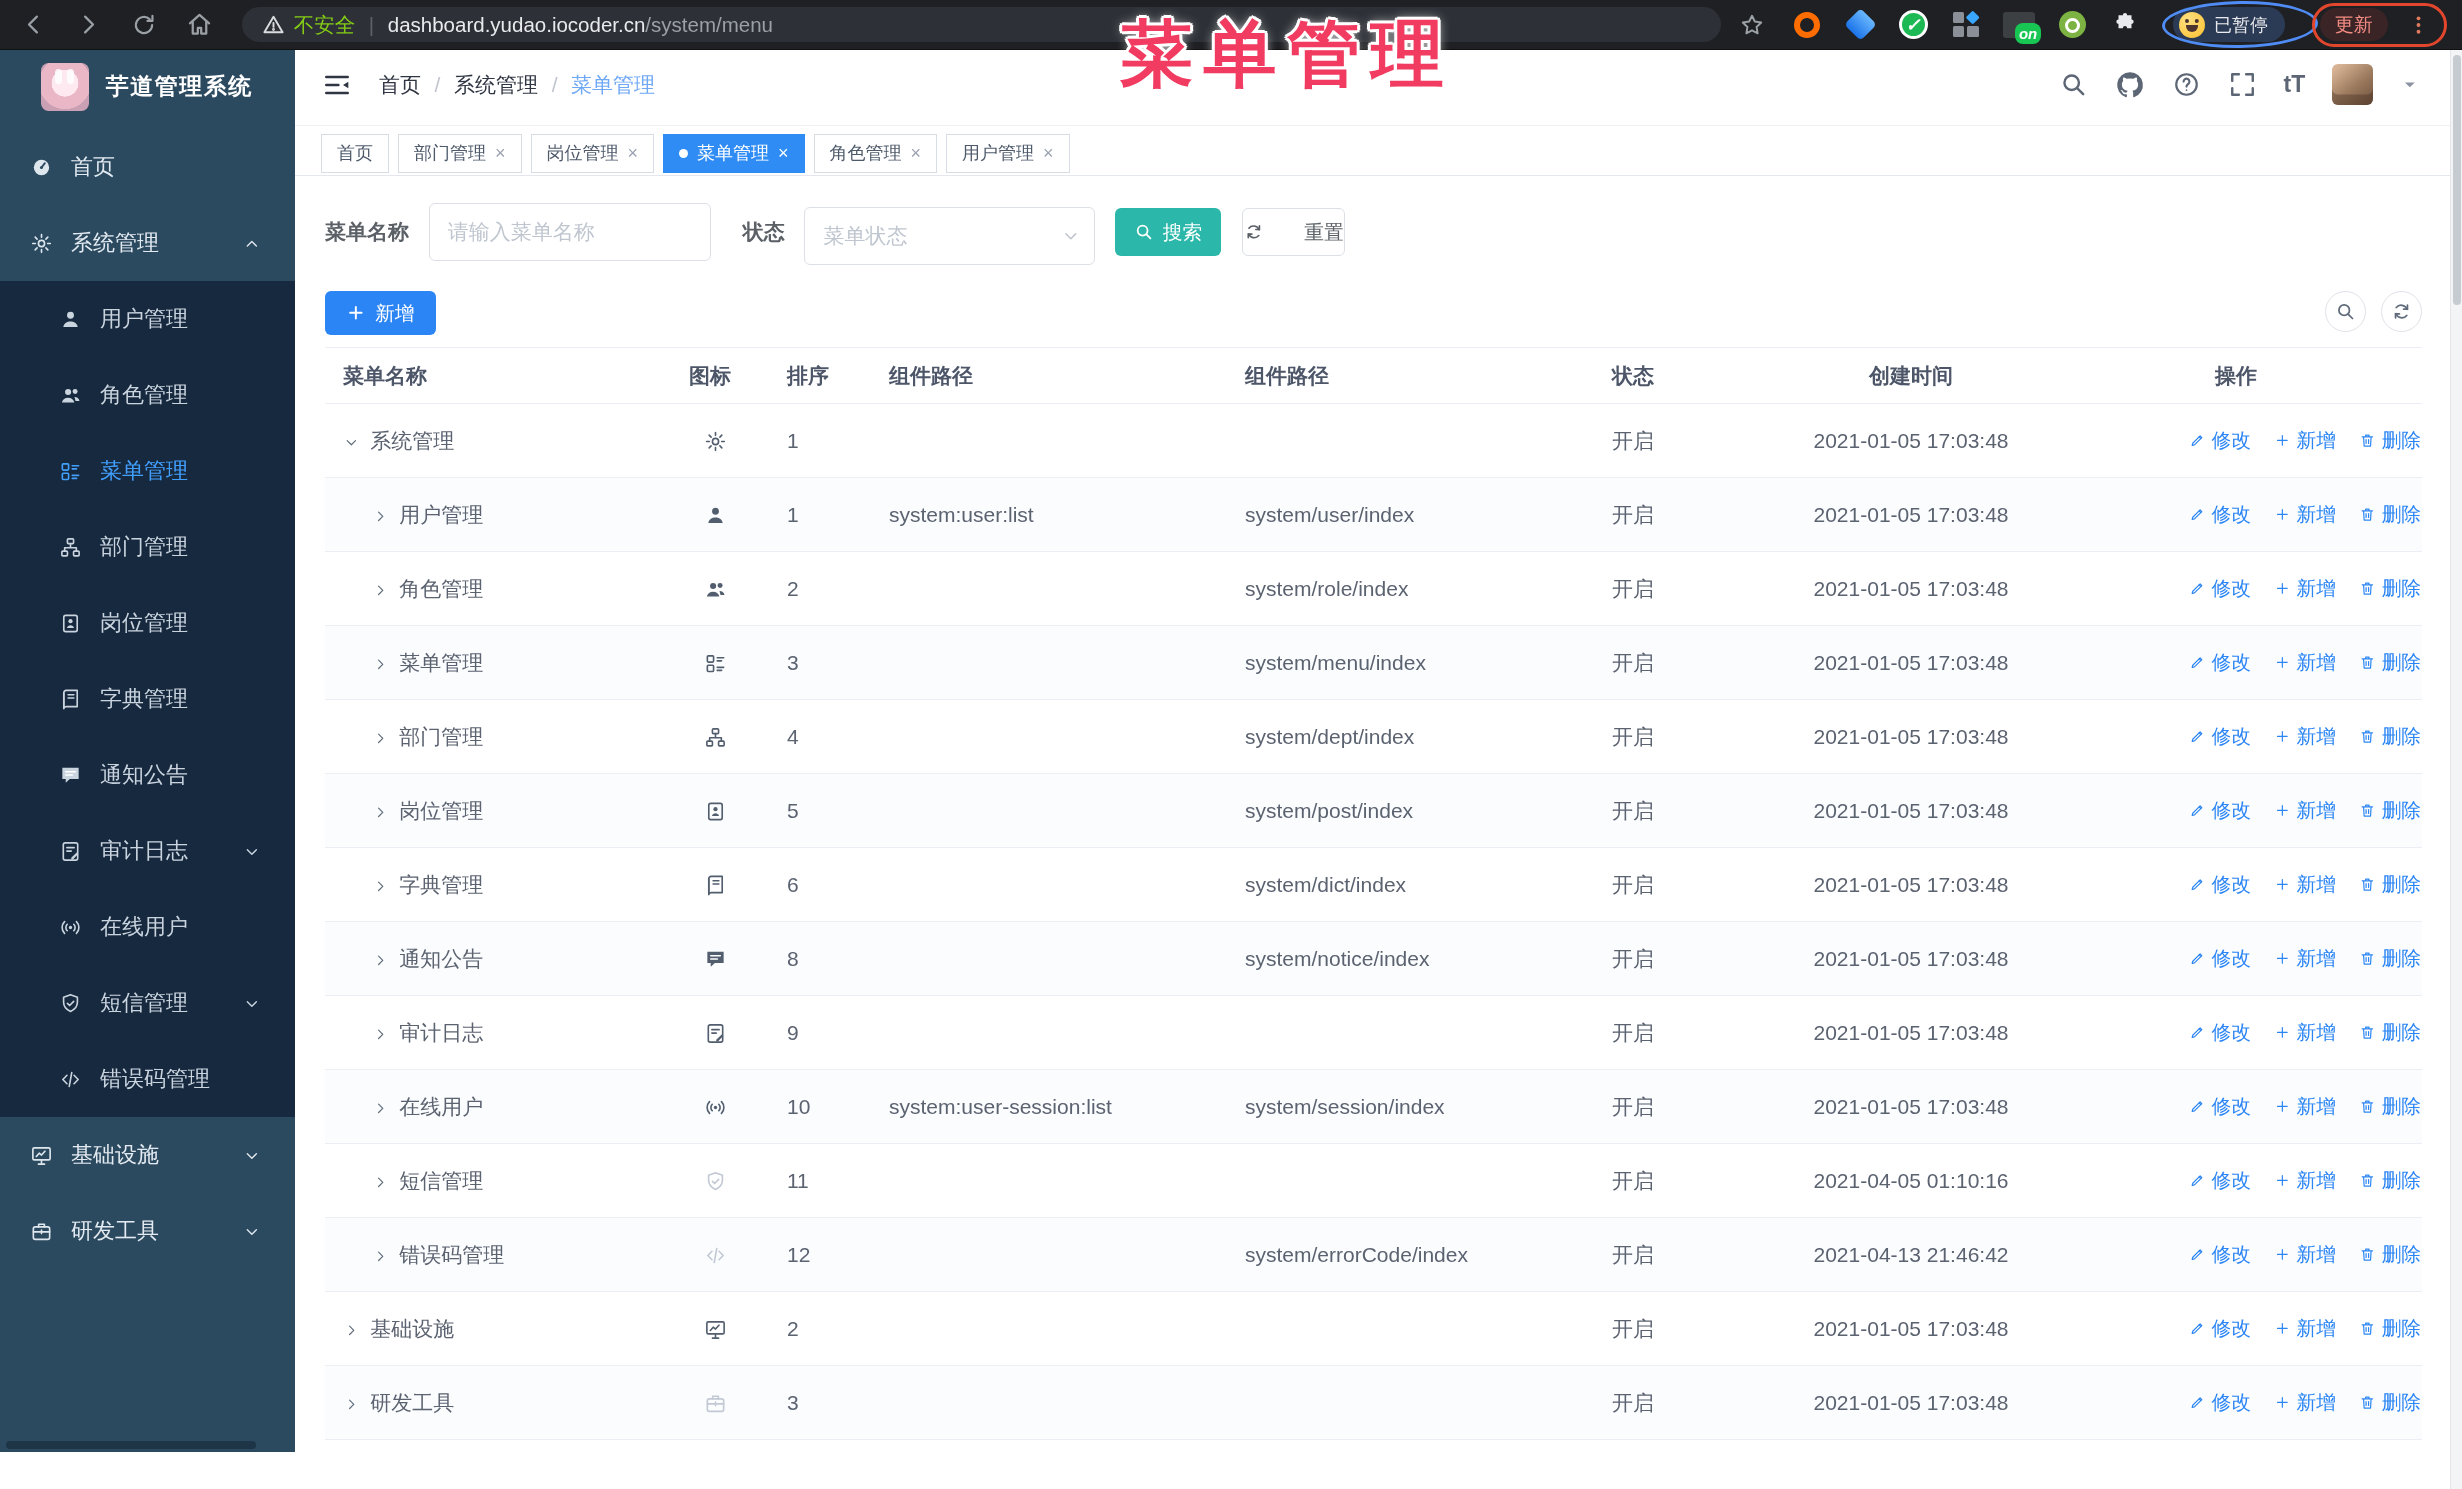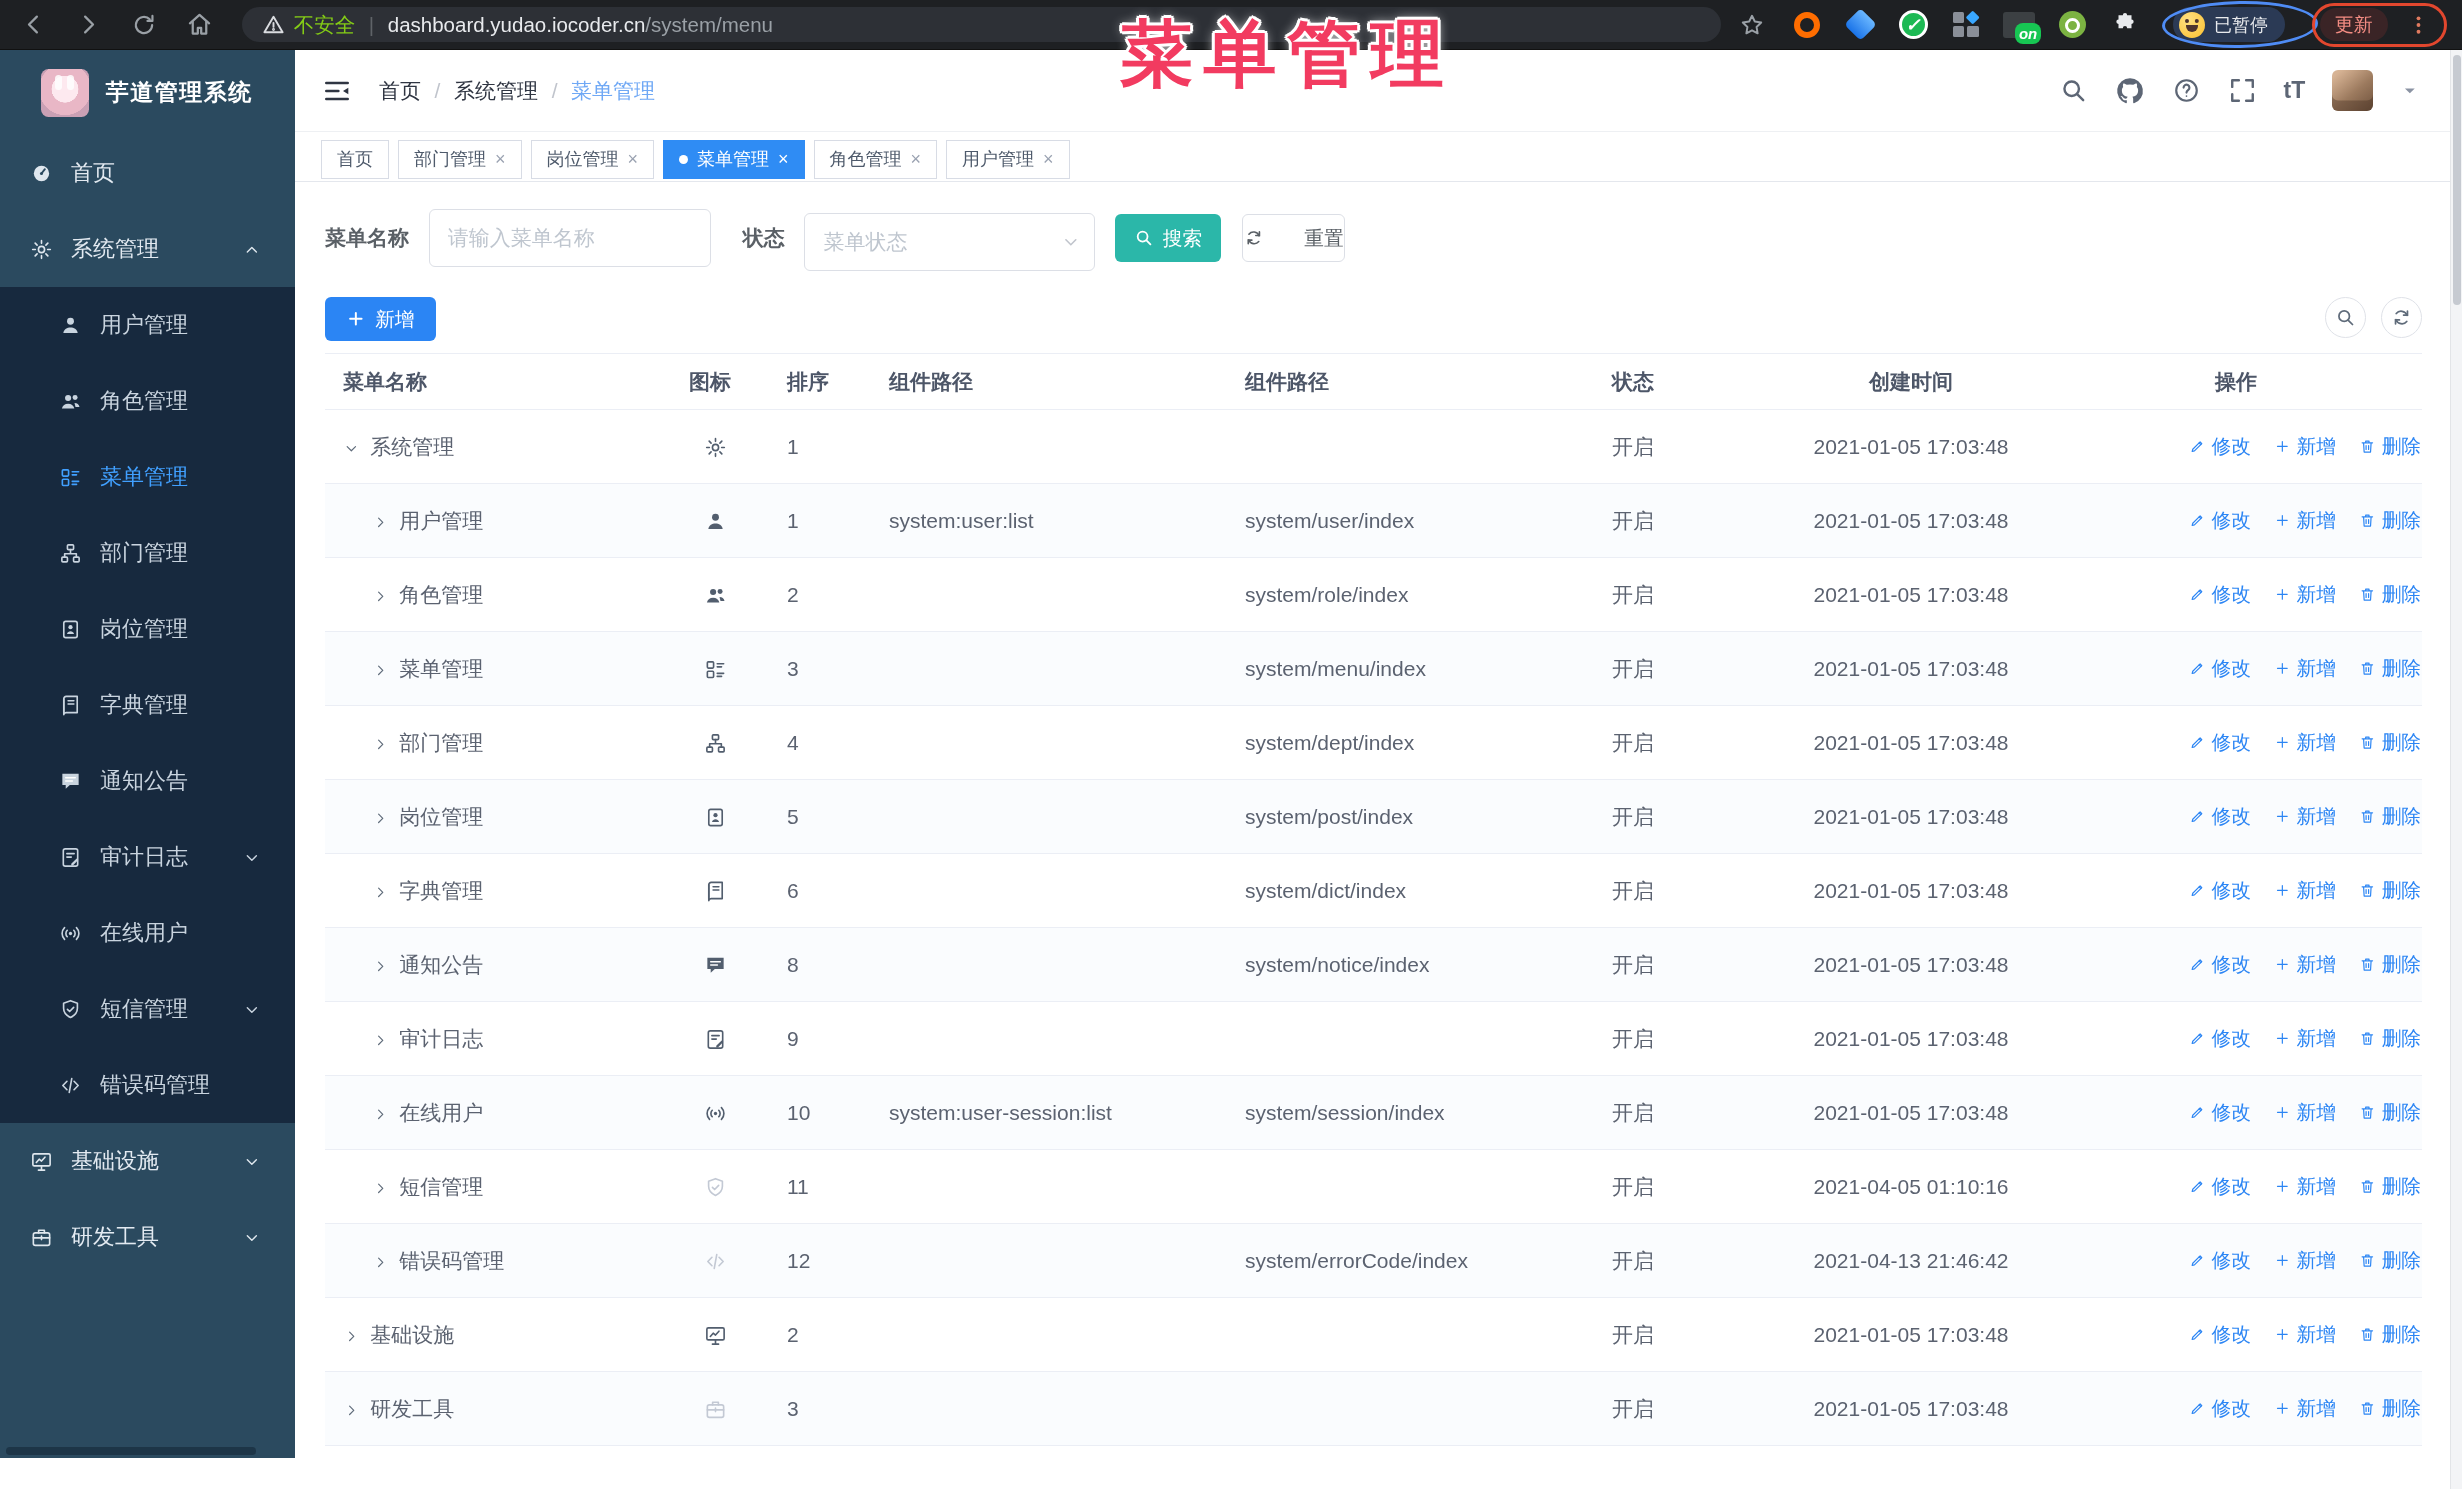--- a/index.html
+++ b/index.html
@@ -34,21 +34,21 @@
   .face::before { content:""; position:absolute; left:6px; top:7.6px; width:3.8px; height:3.8px; border-radius:50%; background:#4e342e; box-shadow:9.8px 0 0 #4e342e; }
   .face::after { content:""; position:absolute; left:6.8px; top:13.6px; width:12px; height:6.8px; border-radius:0 0 10.6px 10.6px; background:#4e342e; }
   .chip-paused span { color:#e8eaed; font-size:18px; }
   .ring-blue { position:absolute; left:-10.6px; top:-6px; width:156px; height:47px; border:3px solid #4f8cf5; border-radius:50%; transform:rotate(-1deg); pointer-events:none; }
   .chip-update { margin-left:35px; height:33px; background:#3a2426; border-radius:16.7px; display:flex; align-items:center; padding:0 15px; position:relative; }
   .chip-update span { color:#f28b82; font-size:19px; }
   .kebab { margin-left:19.7px; color:#e07a5f; }
   .ring-red { position:absolute; left:2312px; top:3px; width:135px; height:44px; border:3px solid #e2472e; border-radius:23px; pointer-events:none; }
 
   
-  .app { position:absolute; left:0; top:50px; width:2462px; height:1408px; display:flex; }
+  .app { position:absolute; left:0; top:44px; width:2462px; height:1408px; display:flex; }
 
   
   .sidebar { width:295px; height:100%; background:#2b4a5f; flex:none; position:relative; overflow:hidden; }
   .logo-row { height:85px; display:flex; align-items:center; padding-left:41px; gap:16.7px; }
   .logo-img { width:48px; height:48px; border-radius:7.6px; background:radial-gradient(circle at 50% 42%,#fde9ef 0 36%,#e9b7c6 37% 70%,#caa0b4 71%); position:relative; }
   .logo-img::after { content:""; position:absolute; left:13.6px; top:6px; width:7.6px; height:15px; background:#fff; border-radius:6px; box-shadow:12px 0 0 #fff; opacity:.85; }
   .logo-title { color:#ffffff; font-size:23px; font-weight:bold; letter-spacing:1.5px; }
   .side-item { height:76px; display:flex; align-items:center; padding-left:30px; gap:18px; color:#e3eaf1; font-size:22px; position:relative; cursor:pointer; }
   .side-item .ic { color:#dfe7ee; }
   .side-item.sub { background:#17293e; padding-left:59px; color:#c9d4df; }

